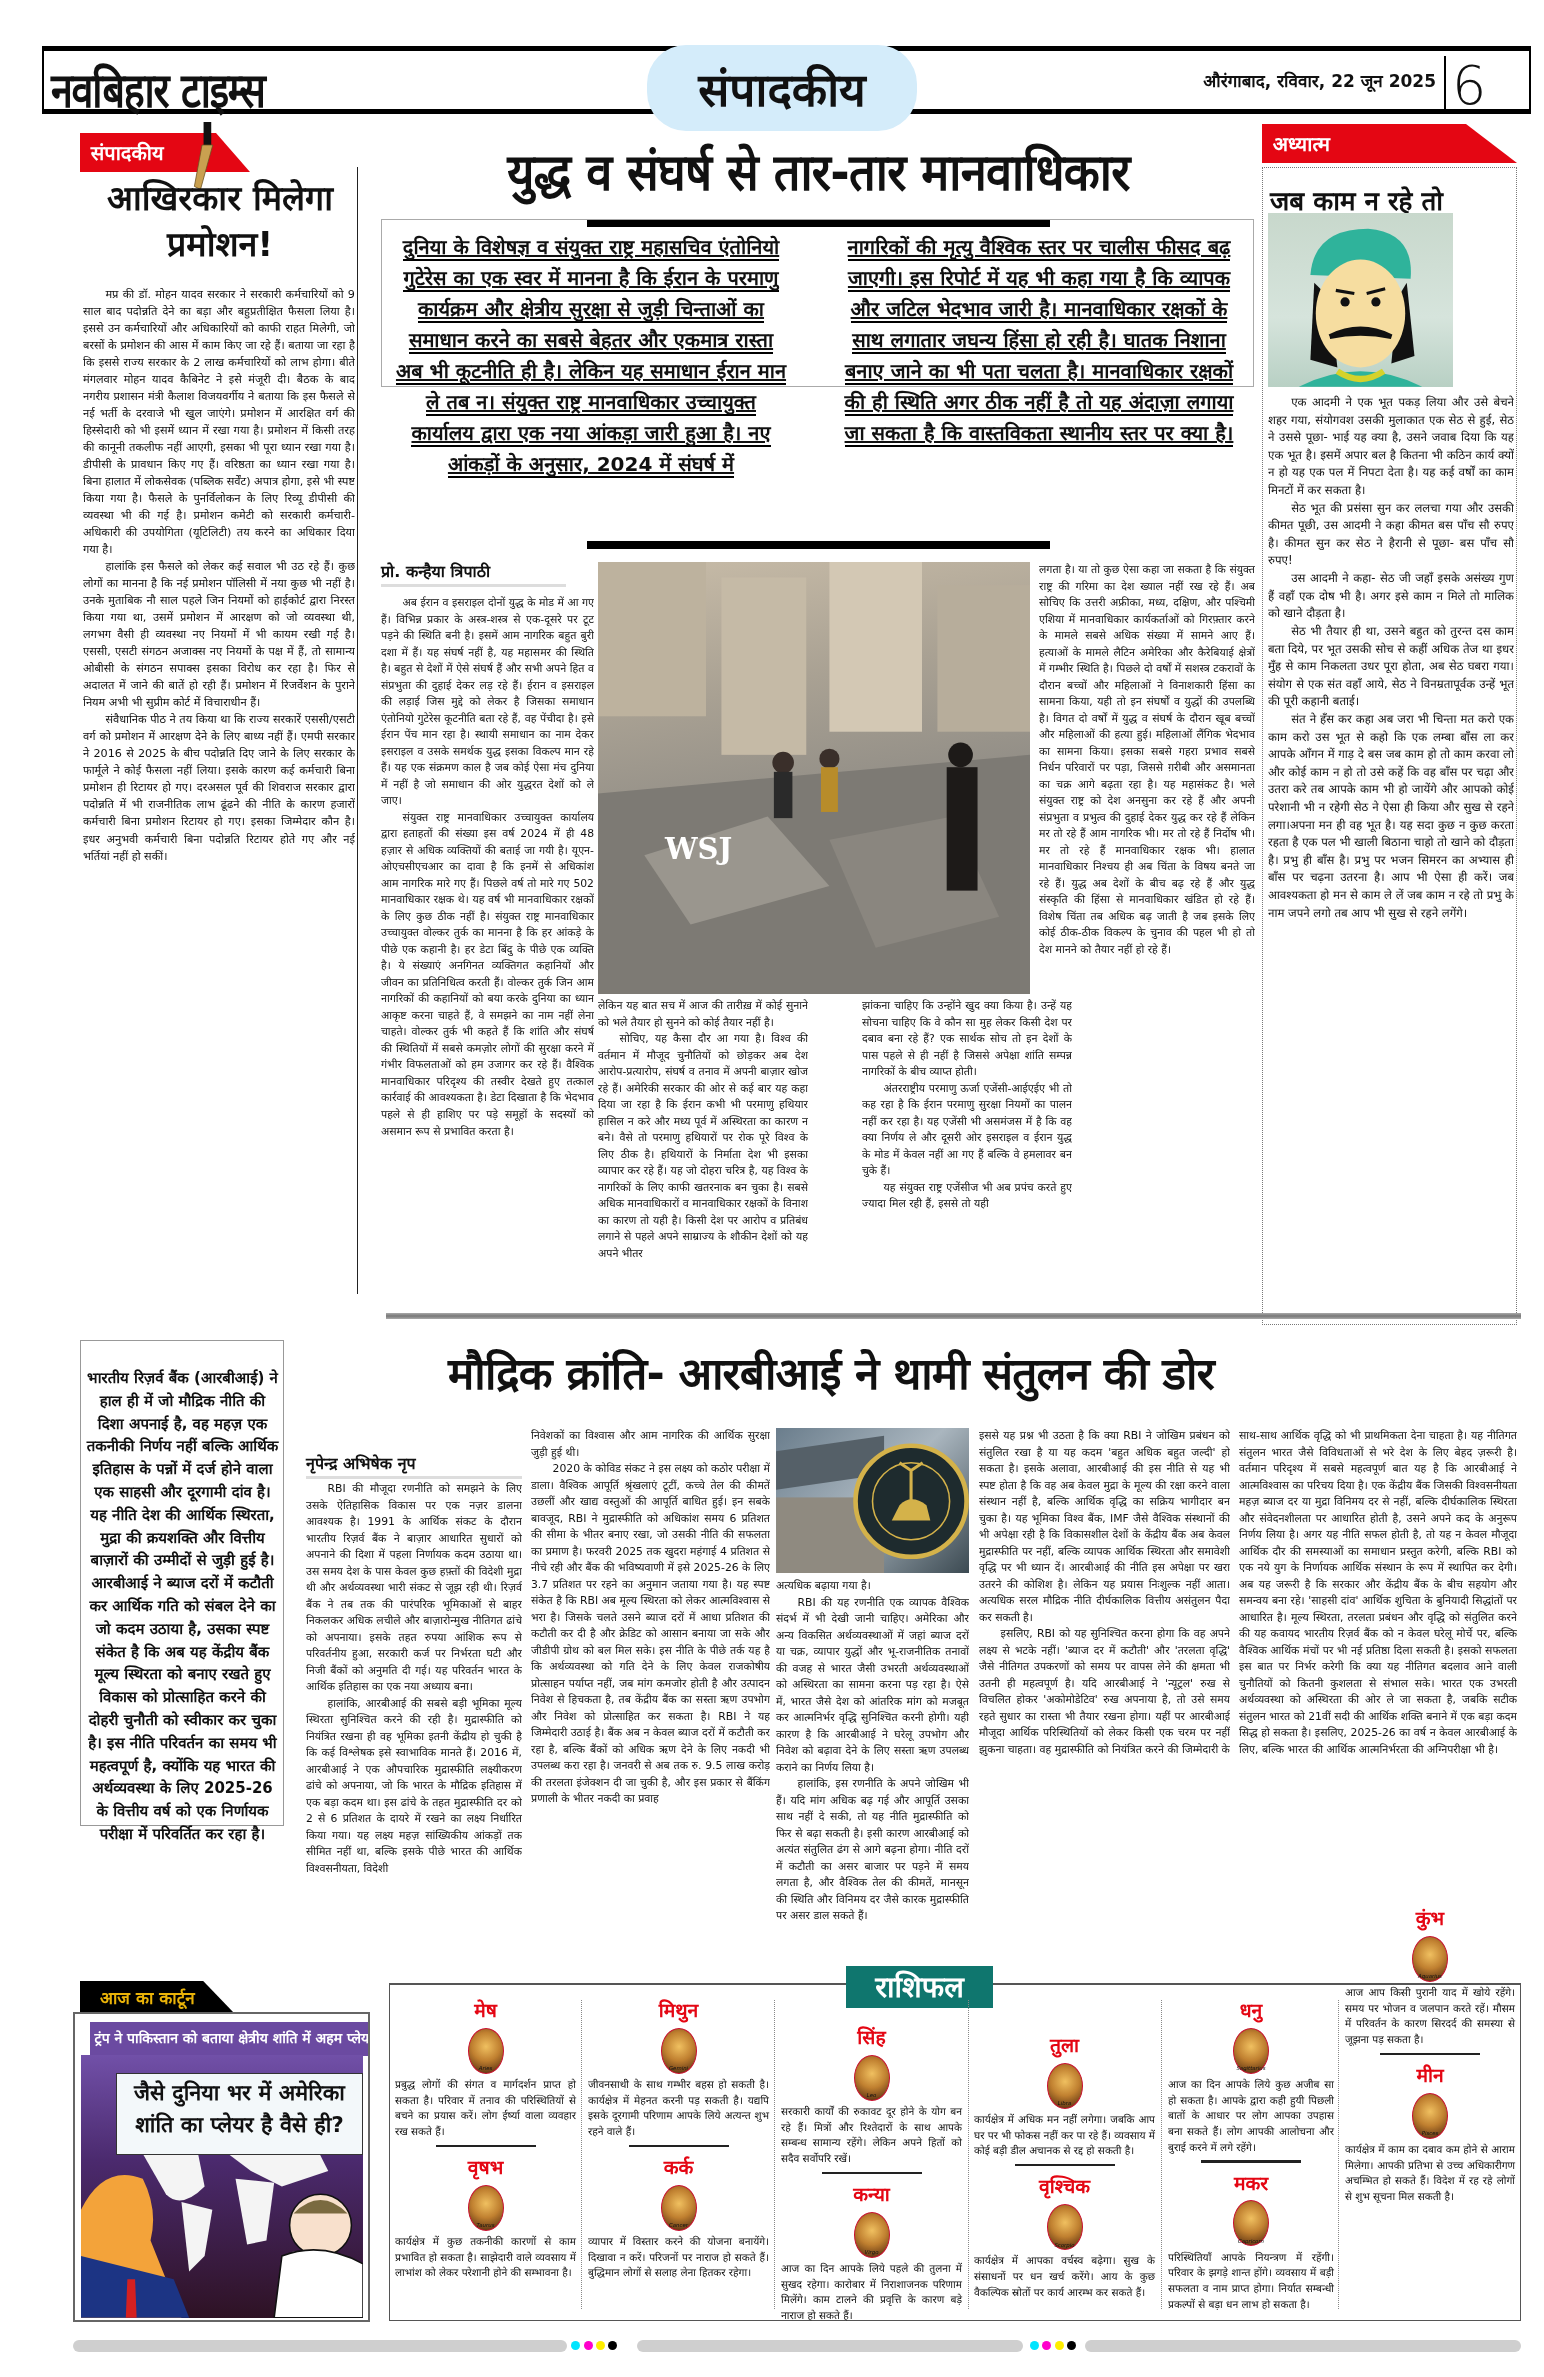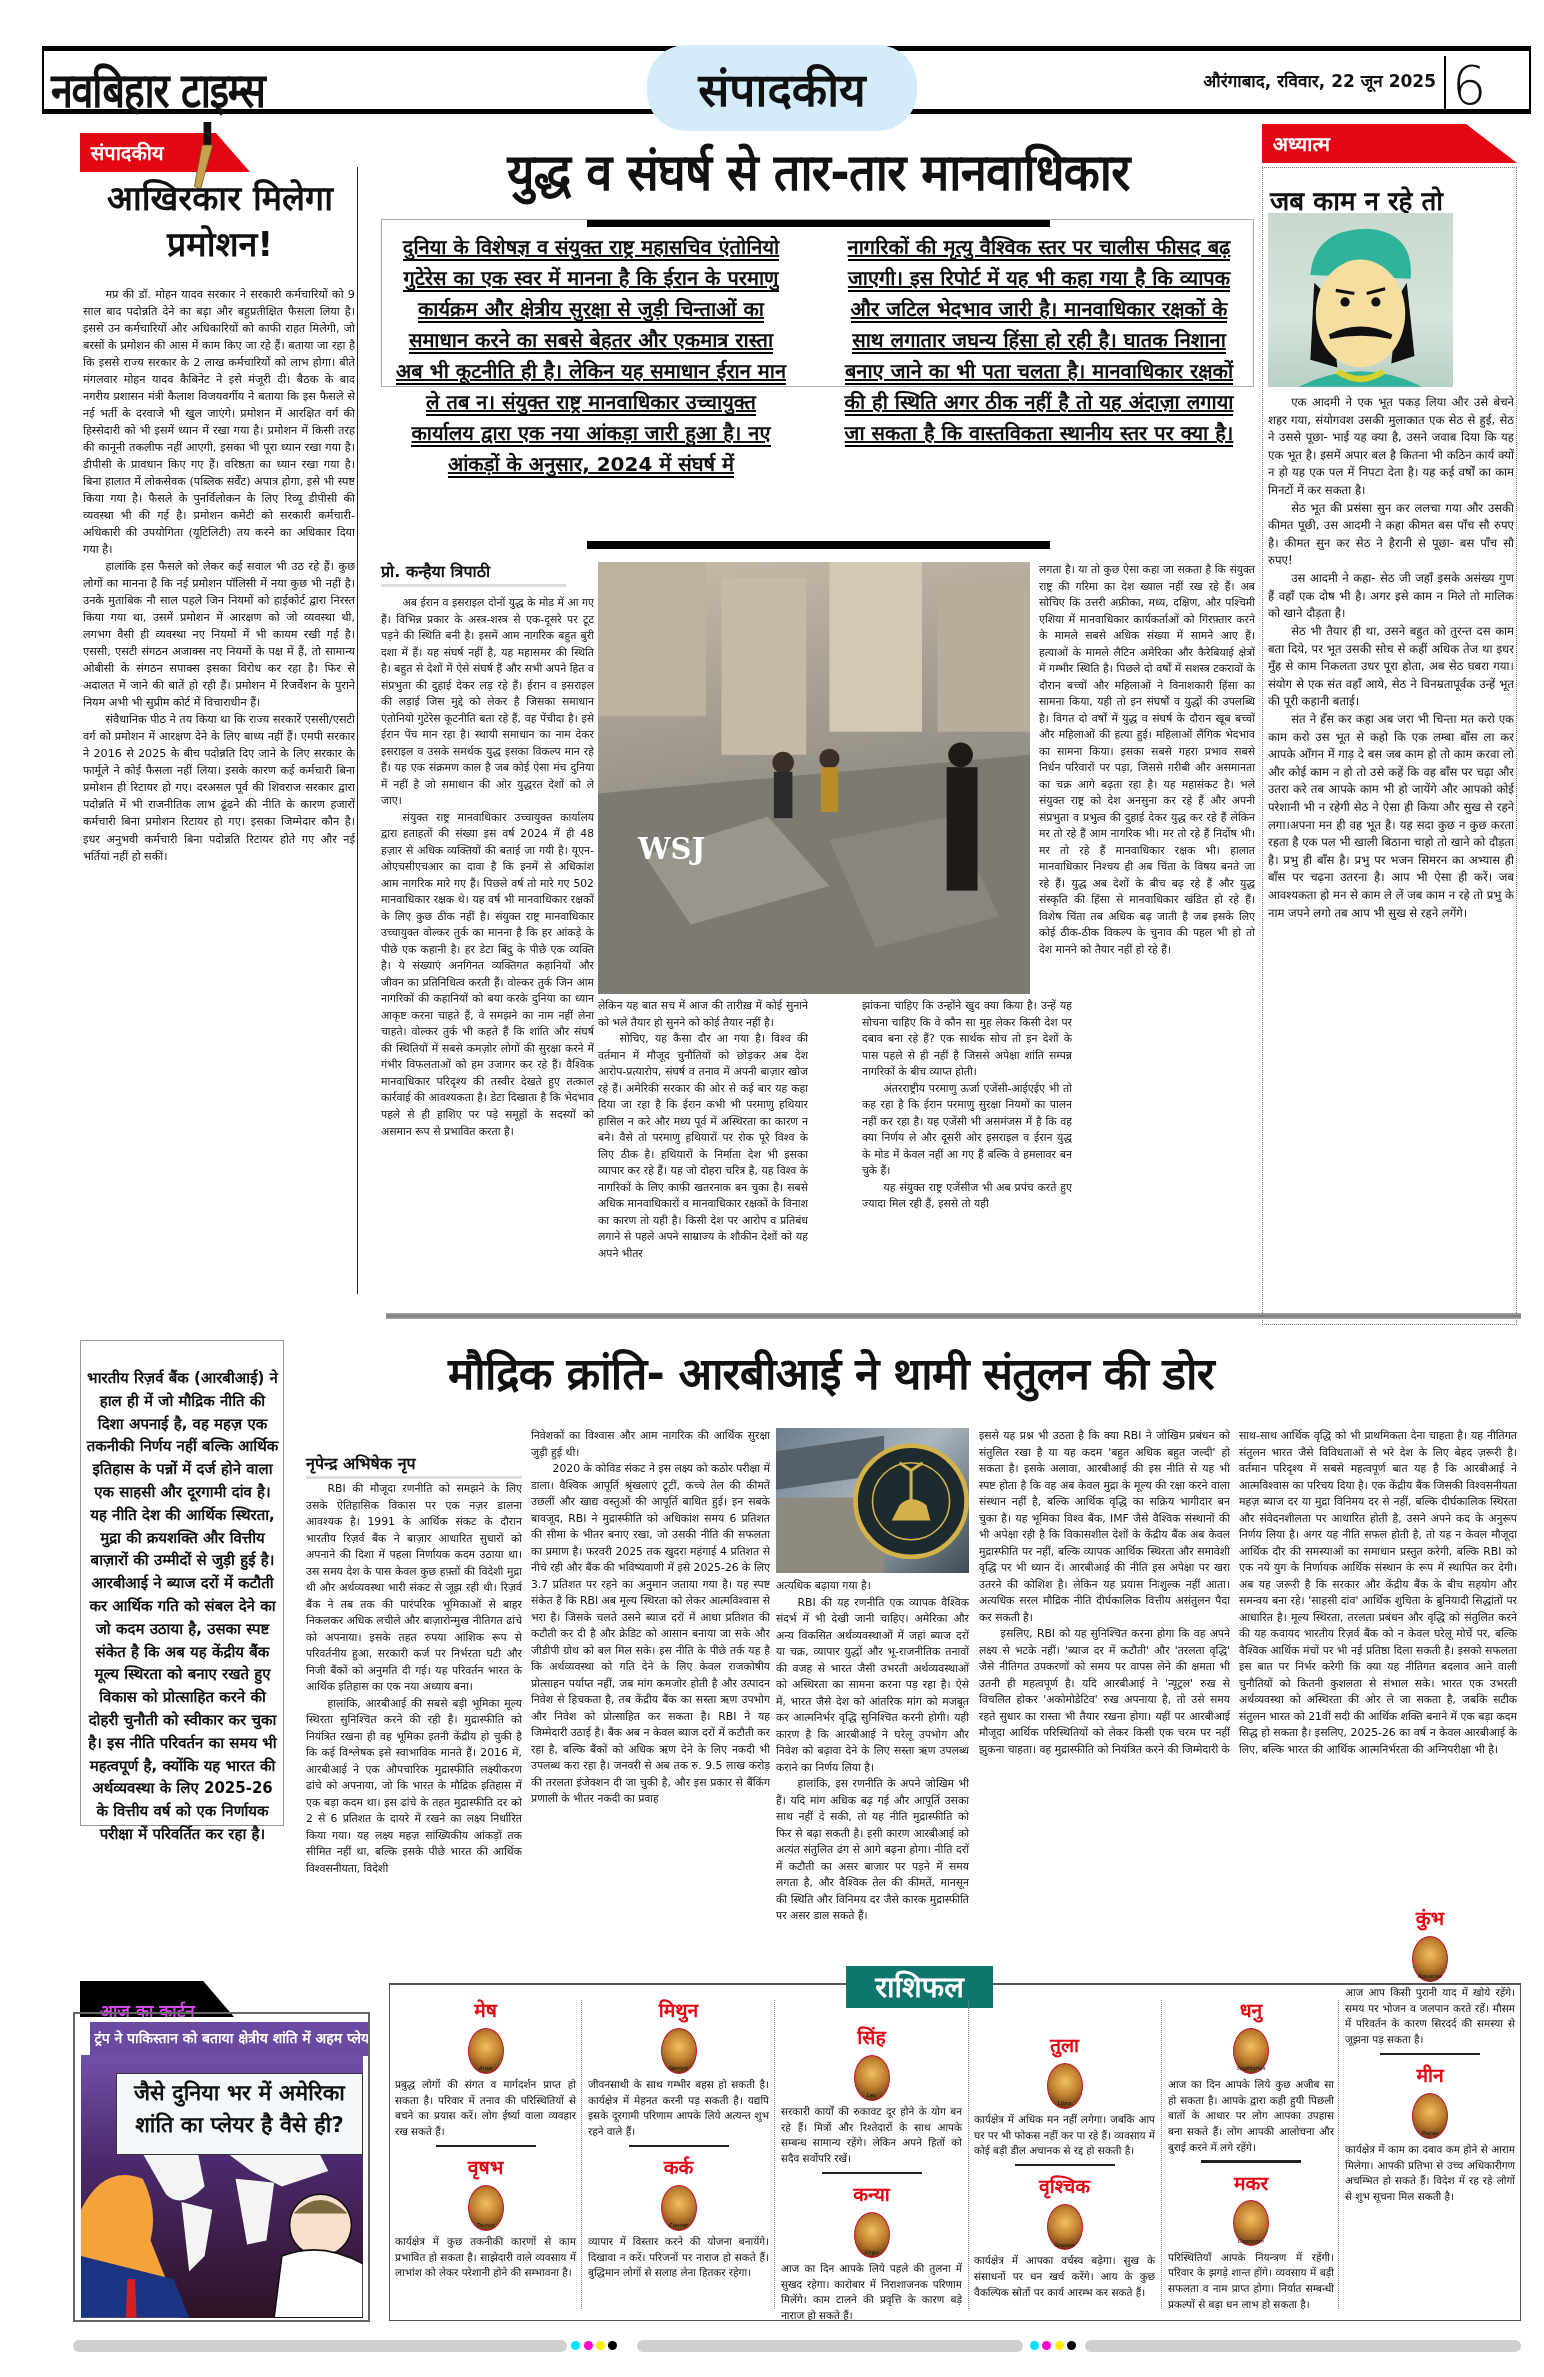--- a/index.html
+++ b/index.html
@@ -26,38 +26,38 @@
   .body-text p { text-indent: 2em; }
 
   
   .main-head { left: 386px; top: 135px; width: 865px; text-align: center; font-size: 51px; font-weight: bold; letter-spacing: -0.8px; transform: scaleX(0.92); }
   .pull-box { left: 381px; top: 219px; width: 873px; height: 168px; border: 1.5px solid #aaa; }
   .pull-col { top: 232px; width: 394px; font-size: 20px; font-weight: bold; line-height: 1.55; text-align: center; }
   .pull-col span { border-bottom: 2.3px solid #000; text-decoration: underline; }
   .bar { height: 7.7px; background: #000; }
   .byline { left: 381px; top: 560px; font-size: 16px; font-weight: bold; border-bottom: 3.1px solid #ddd; padding-bottom: 1.5px; width: 185px; }
   .photo { background: linear-gradient(170deg, #c8bca8 0%, #a9a193 30%, #8d8a84 60%, #6f6c68 100%); }
-  .photo-wsj { color: #fff; font-family: "DejaVu Serif", serif; font-size: 29px; font-weight: bold; }
+  .photo-wsj { color: #fff; font-family: "DejaVu Serif", serif; font-size: 29px; font-weight: bold; margin-left: 27px; }
   .col-text { font-size: 10.8px; line-height: 1.53; text-align: justify; }
   .col-text p { text-indent: 2em; }
 
   
   .right-col { left: 1262px; top: 167px; width: 255px; height: 1158px; border: 0.8px dotted #777; }
   .right-head { left: 1270px; top: 171px; font-size: 26px; font-weight: bold; margin-top: 11px; }
   .cartoon-man { left: 1268px; top: 213px; width: 185px; height: 174px; background: linear-gradient(180deg,#c8d8cc 0%, #d6e4dc 60%, #b8d0c4 100%); overflow: hidden; }
 
   .section-rule { left: 386px; top: 1313px; width: 1135px; height: 6.2px; background: linear-gradient(#aaa,#777,#aaa); }
 
   
   .rbi-head { left: 448px; top: 1342px; width: 1004px; font-size: 44px; font-weight: bold; letter-spacing: -0.8px; }
   .quote-box { left: 80px; top: 1340px; width: 204px; height: 486px; border: 1.5px solid #999; }
   .quote-text { left: 86px; top: 1367px; width: 193px; font-size: 15px; font-weight: bold; line-height: 1.52; text-align: center; }
 
   
-  .cartoon-label { left: 80px; top: 1981px; width: 154px; height: 32px; background: #000; color: #d946ef; font-size: 17px; font-weight: bold; padding: 18px 20px; clip-path: polygon(0 0, 80% 0, 100% 100%, 0 100%); }
+  .cartoon-label { left: 80px; top: 1981px; width: 154px; height: 32px; background: #000; color: #eab308; font-size: 17px; font-weight: bold; padding: 5px 20px; clip-path: polygon(0 0, 80% 0, 100% 100%, 0 100%); }
   .cartoon-box { left: 73px; top: 2012px; width: 297px; height: 310px; border: 2.3px solid #666; }
   .cartoon-strip { left: 90px; top: 2022px; width: 278px; height: 34px; background: #6b4aa1; color: #fff; font-size: 14px; font-weight: bold; padding: 6.2px 4.6px; white-space: nowrap; overflow: hidden; }
   .cartoon-art { left: 81px; top: 2055px; width: 282px; height: 263px; background: linear-gradient(180deg,#7150a8 0%, #4b2a6e 40%, #2e1224 100%); overflow: hidden; }
   .bubble { left: 116px; top: 2073px; width: 247px; height: 82px; background: #f3f8fa; border: 1.5px solid #333; font-size: 21.6px; font-weight: bold; text-align: center; line-height: 1.5; padding-top: 3.1px; }
 
   
   .horo-box { left: 389px; top: 1983px; width: 1132px; height: 338px; border: 1.5px solid #555; border-top: 2.3px solid #555; }
   .horo-title { left: 846px; top: 1966px; width: 147px; height: 42px; background: #0f766e; color: #fff; font-size: 29px; font-weight: bold; text-align: center; }
   .horo-col { top: 1996px; width: 178px; font-size: 10.4px; line-height: 1.52; text-align: justify; }
   .horo-sign { color: #e40613; font-weight: bold; font-size: 19.3px; text-align: center; }

